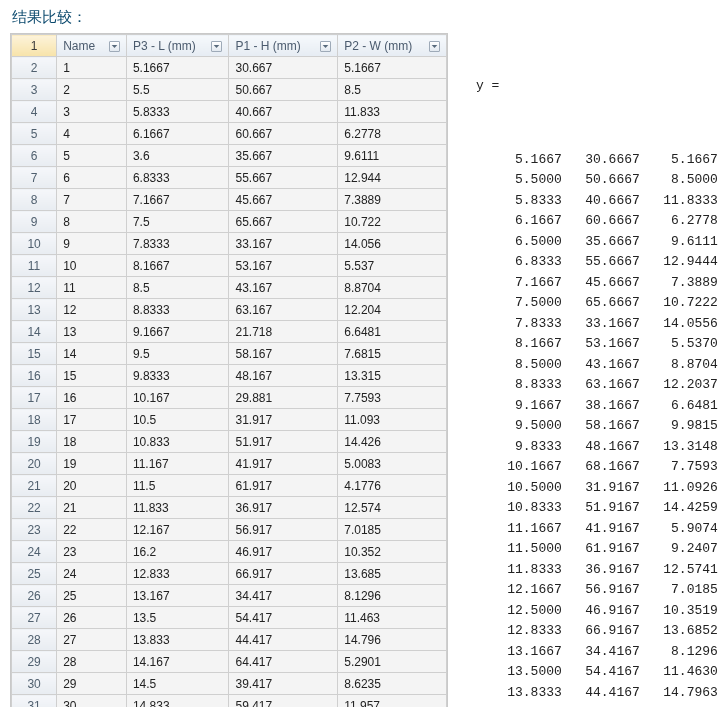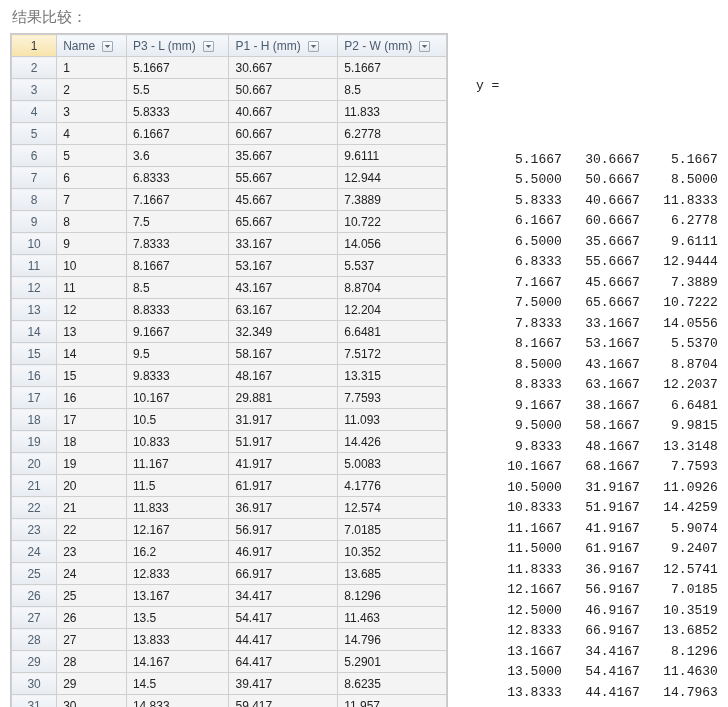--- a/index.html
+++ b/index.html
@@ -8,21 +8,21 @@
     padding: 8px 10px;
     font-family: Arial, "Microsoft YaHei", sans-serif;
     font-size: 12px;
     background: #fff;
     color: #222;
     width: 728px;
   }
   .page-title {
     font-size: 15px;
     margin: 0 0 6px 2px;
-    color: #737373;
+    color: #0c4a6e;
   }
   .content {
     display: flex;
     gap: 28px;
     align-items: flex-start;
   }
   .table-wrap {
     border: 1px solid #c9c9c9;
     background: #f4f4f4;
     width: 438px;
@@ -48,20 +48,21 @@
     position: relative;
   }
   th.rowhead-head {
     background: linear-gradient(#fdf3da, #f7e3a9);
     color: #3a3a3a;
     text-align: center;
   }
   .th-inner {
     display: flex;
     align-items: center;
+    justify-content: space-between;
     gap: 7px;
   }
   .filter-icon {
     width: 11px;
     height: 11px;
     border: 1px solid #9eaab8;
     background: linear-gradient(#fff,#e3e9f0);
     display: inline-flex;
     align-items: center;
     justify-content: center;
@@ -263,29 +264,29 @@
             <td class="rowhead">13</td>
             <td>12</td>
             <td>8.8333</td>
             <td>63.167</td>
             <td>12.204</td>
           </tr>
           <tr>
             <td class="rowhead">14</td>
             <td>13</td>
             <td>9.1667</td>
-            <td>32.349</td>
+            <td>21.718</td>
             <td>6.6481</td>
           </tr>
           <tr>
             <td class="rowhead">15</td>
             <td>14</td>
             <td>9.5</td>
             <td>58.167</td>
-            <td>7.5172</td>
+            <td>7.6815</td>
           </tr>
           <tr>
             <td class="rowhead">16</td>
             <td>15</td>
             <td>9.8333</td>
             <td>48.167</td>
             <td>13.315</td>
           </tr>
           <tr>
             <td class="rowhead">17</td>

